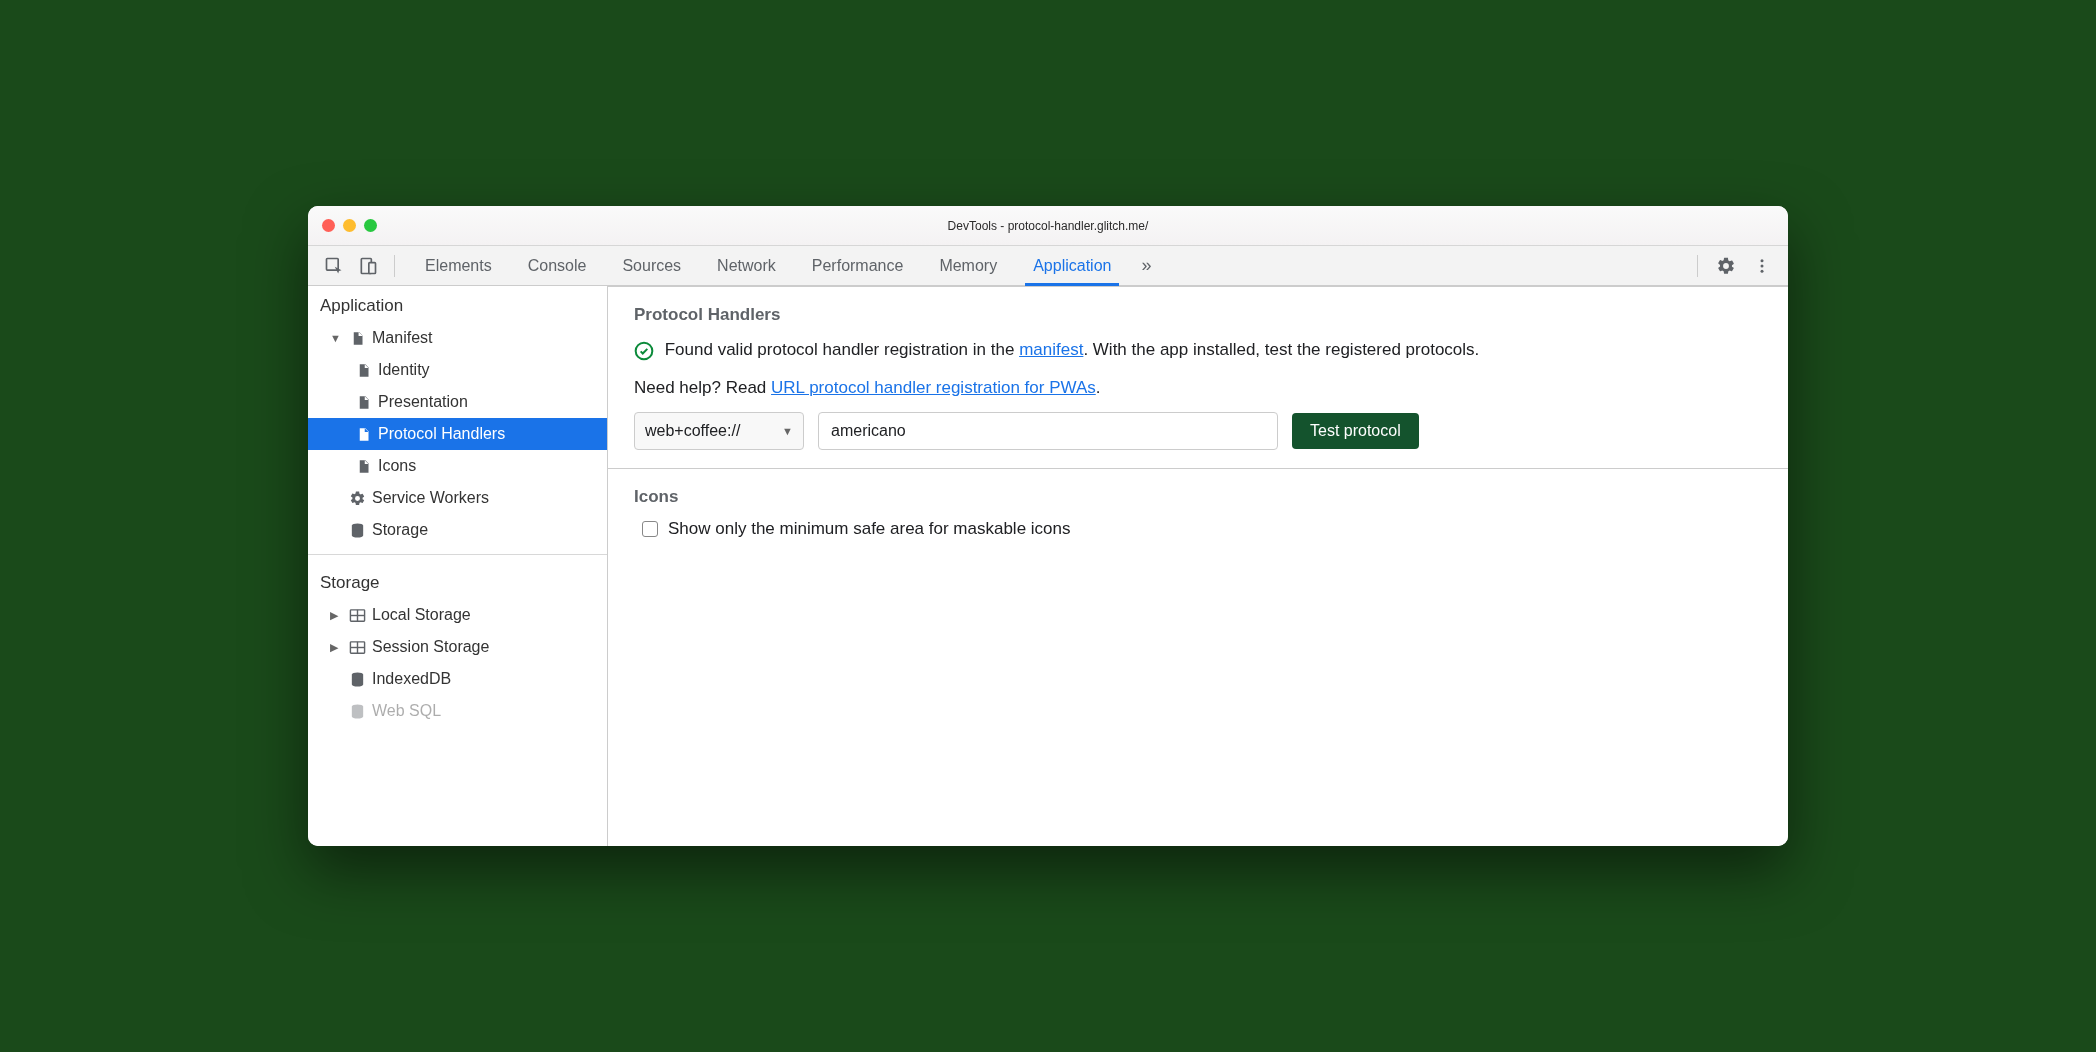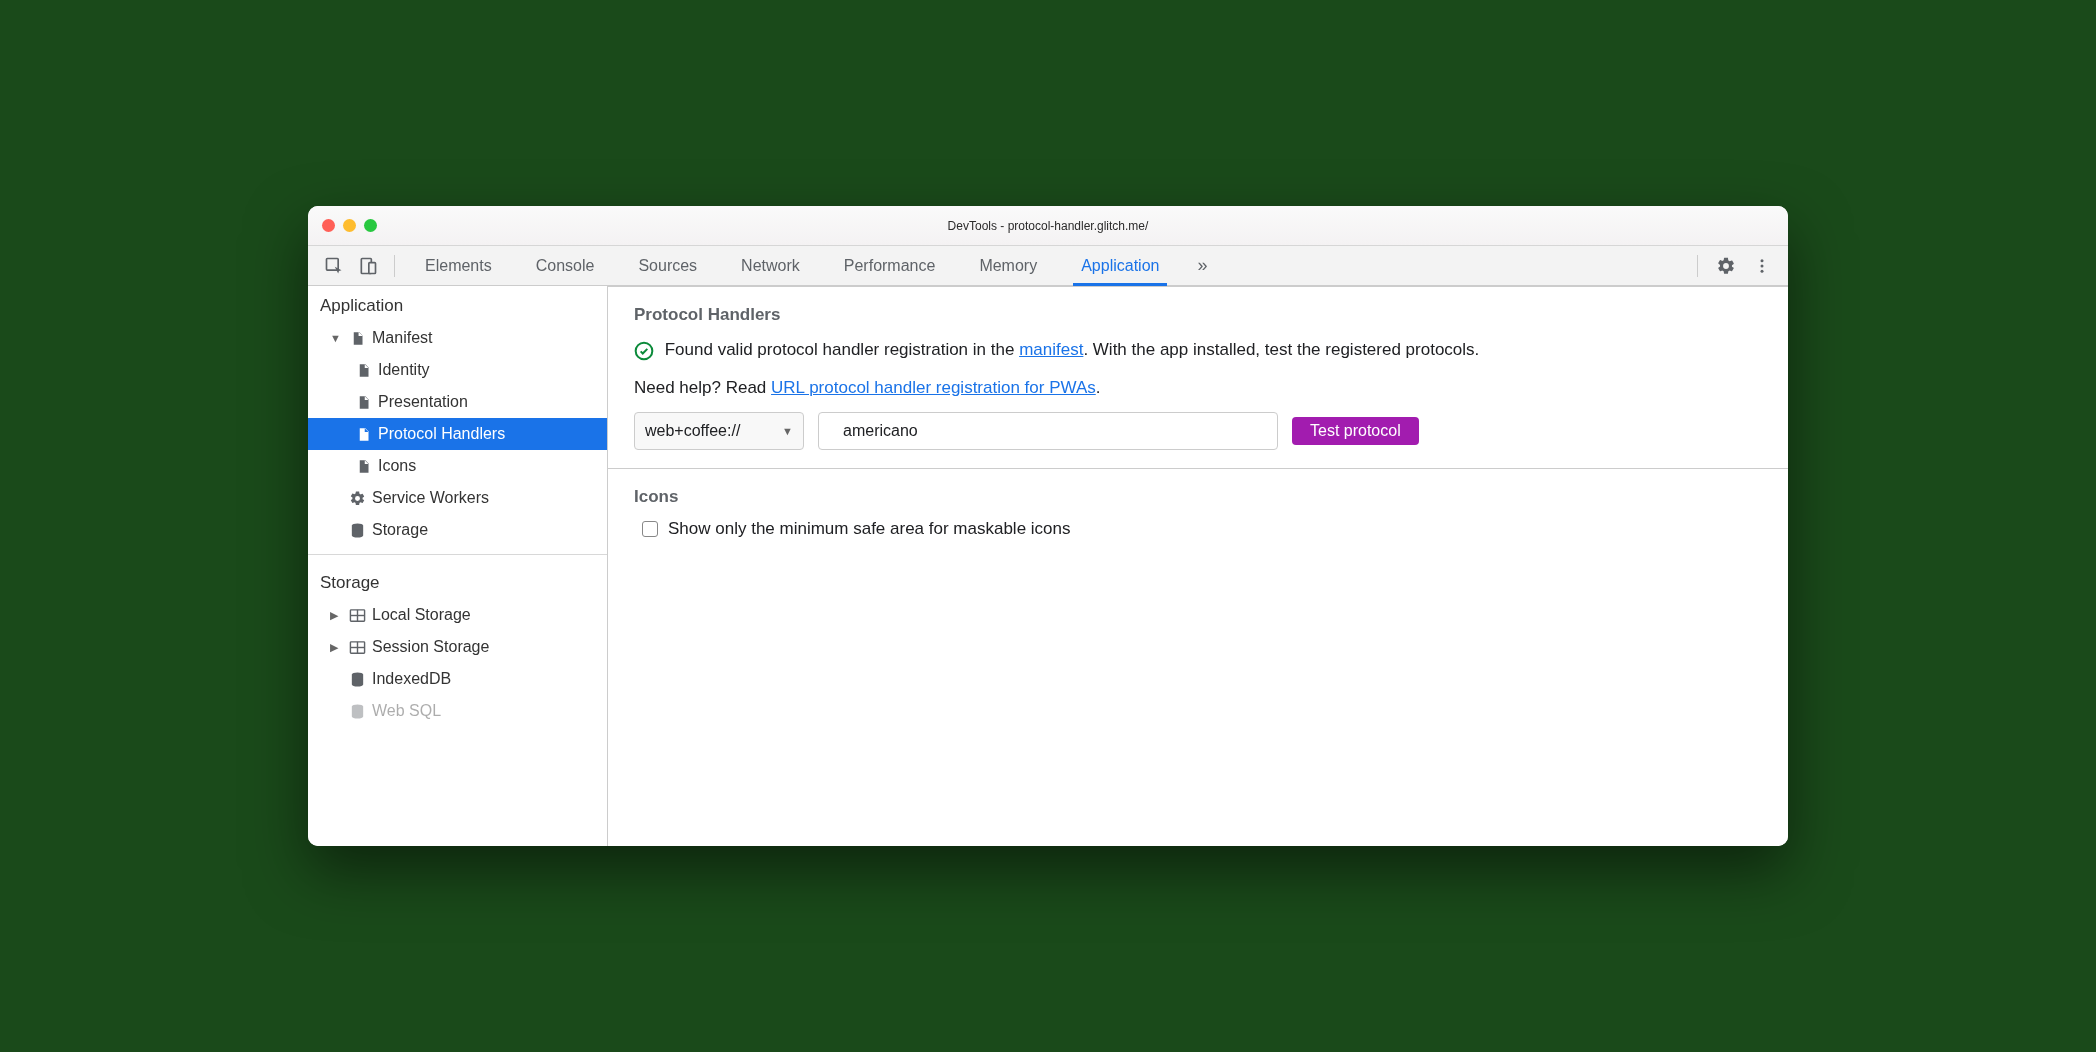--- a/index.html
+++ b/index.html
@@ -50,21 +50,21 @@
       padding: 0 12px;
       gap: 6px;
     }
     .tool-icon {
       width: 28px; height: 28px;
       display: flex; align-items: center; justify-content: center;
       color: #5f6368;
       cursor: pointer;
     }
     .vdiv { width: 1px; height: 22px; background: #ccc; margin: 0 6px; }
-    .tabs { display: flex; gap: 8px; align-items:center; height:100%; }
+    .tabs { display: flex; gap: 0; align-items:center; height:100%; }
     .tab {
       padding: 0 18px;
       height: 100%;
       display: flex;
       align-items: center;
       font-size: 16px;
       color: #5f6368;
       cursor: pointer;
       position: relative;
     }
@@ -127,25 +127,25 @@
       padding: 0 10px;
       display:flex; align-items:center; gap:21px;
       font-size:16px; color:#202124;
       cursor:pointer;
       min-width:170px;
       justify-content:space-between;
     }
     .combo .caret { color:#666; font-size:11px; }
     .textbox {
       height:38px; border:1px solid #ccc; border-radius:4px;
-      padding:0 24px; font-size:16px; color:#202124;
+      padding:0 12px; font-size:16px; color:#202124;
       flex:1; max-width:460px;
     }
     .btn-primary {
-      height:28px; background:#a21caf; color:#fff; border:none;
+      height:36px; background:#14532d; color:#fff; border:none;
       border-radius:4px; padding:0 18px; font-size:16px; font-weight:500;
       cursor:pointer;
     }
     .chk-row { display:flex; align-items:center; gap:10px; font-size:17px; color:#202124; margin-left:8px; }
     .chk {
       width:16px; height:16px; border:1.5px solid #888; border-radius:3px; background:#fff;
       cursor:pointer;
     }
   </style>
 </head>

